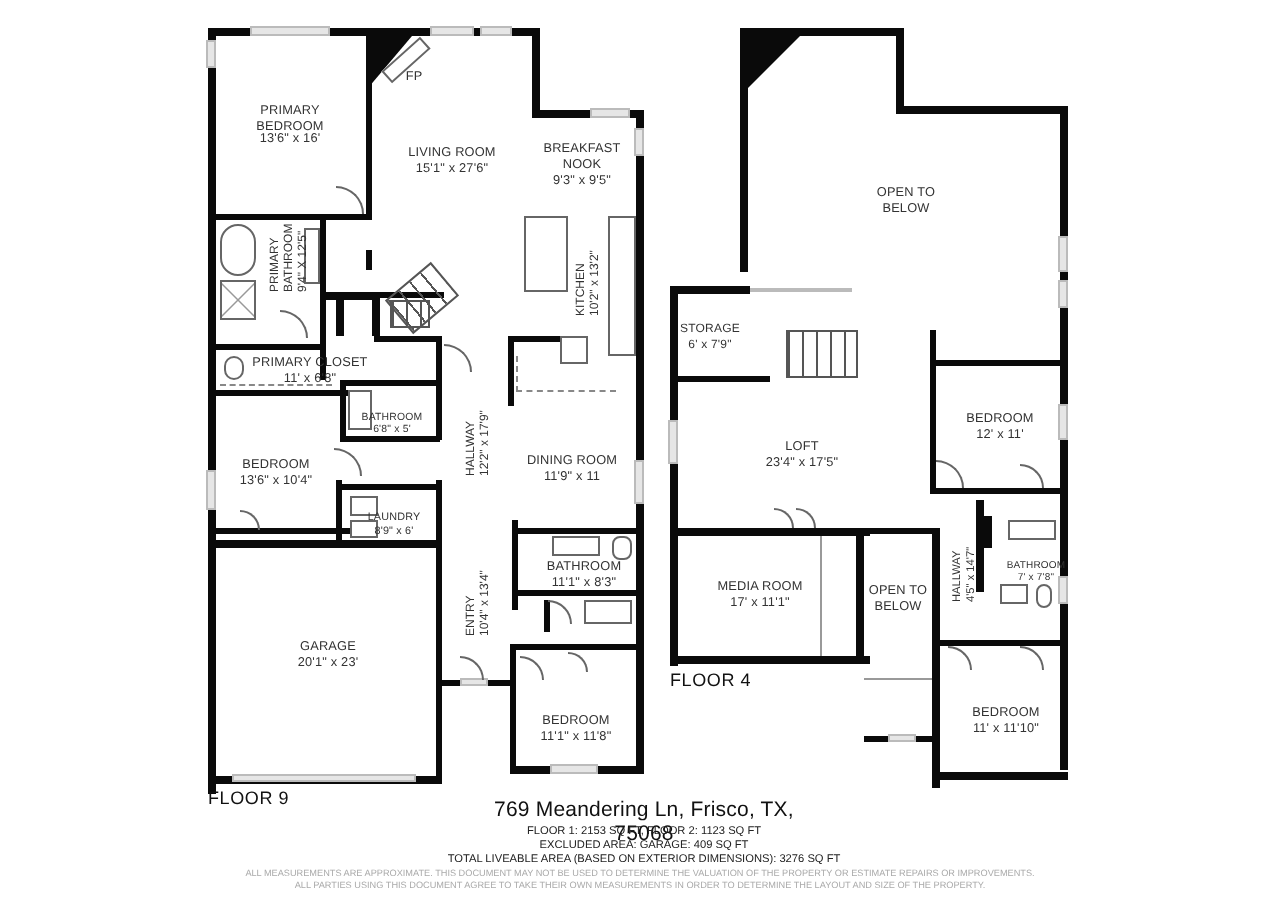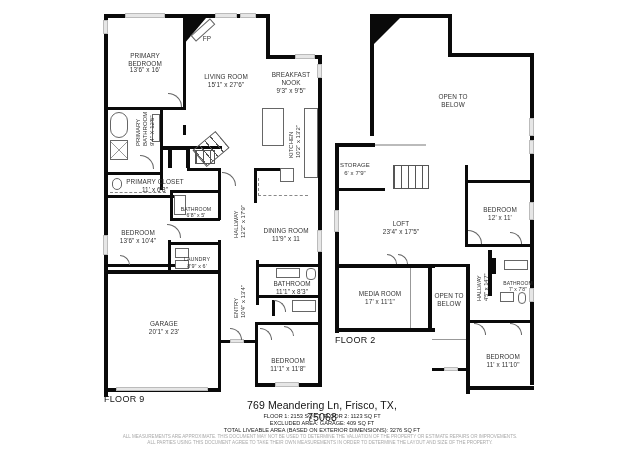--- a/index.html
+++ b/index.html
@@ -196,21 +196,21 @@
     <div class="room-label" style="left:453px;top:93px;width:40px;white-space:normal;">OPEN TO BELOW</div>
     <div class="room-label" style="left:355px;top:161px;font-size:6px;"><span>STORAGE</span><span class="dim">6' x 7'9"</span></div>
     <div class="room-label" style="left:401px;top:220px;"><span>LOFT</span><span class="dim">23'4" x 17'5"</span></div>
     <div class="room-label" style="left:500px;top:206px;"><span>BEDROOM</span><span class="dim">12' x 11'</span></div>
     <div class="room-label" style="left:380px;top:290px;"><span>MEDIA ROOM</span><span class="dim">17' x 11'1"</span></div>
     <div class="room-label" style="left:449px;top:292px;width:30px;white-space:normal;">OPEN TO BELOW</div>
     <div class="vlabel" style="left:476px;top:301px;font-size:5.6px;"><span>HALLWAY</span><br><span style="text-transform:none">4'5" x 14'7"</span></div>
     <div class="room-label" style="left:518px;top:280px;font-size:5px;line-height:6px;"><span>BATHROOM</span><span class="dim">7' x 7'8"</span></div>
     <div class="room-label" style="left:503px;top:353px;"><span>BEDROOM</span><span class="dim">11' x 11'10"</span></div>
 
-    <div class="floor-label" style="left:335px;top:335px;">FLOOR 2</div>
+    <div class="floor-label" style="left:335px;top:335px;">FLOOR 4</div>
   </div>
 
   <div class="address">769 Meandering Ln, Frisco, TX, 75068</div>
   <div class="info" style="top:413px;">FLOOR 1: 2153 sq ft, FLOOR 2: 1123 sq ft</div>
   <div class="info" style="top:420px;">EXCLUDED AREA: GARAGE: 409 sq ft</div>
   <div class="info" style="top:427px;">TOTAL LIVEABLE AREA (BASED ON EXTERIOR DIMENSIONS): 3276 sq ft</div>
   <div class="disc" style="top:434px;">ALL MEASUREMENTS ARE APPROXIMATE. THIS DOCUMENT MAY NOT BE USED TO DETERMINE THE VALUATION OF THE PROPERTY OR ESTIMATE REPAIRS OR IMPROVEMENTS.</div>
   <div class="disc" style="top:440px;">ALL PARTIES USING THIS DOCUMENT AGREE TO TAKE THEIR OWN MEASUREMENTS IN ORDER TO DETERMINE THE LAYOUT AND SIZE OF THE PROPERTY.</div>
 </div>
 

